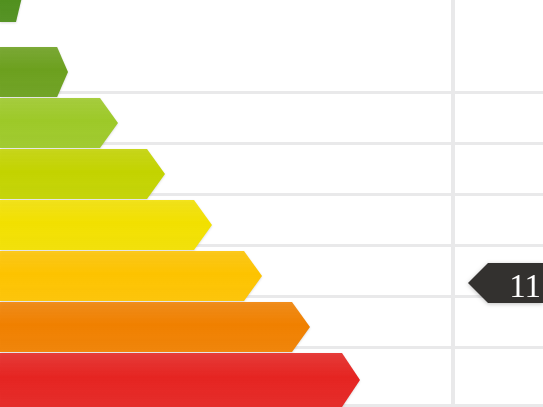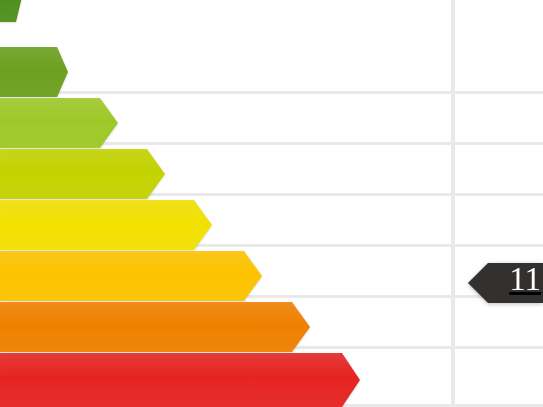--- a/index.html
+++ b/index.html
@@ -63,24 +63,23 @@
   .band-shape {
     width: 100%;
     height: 100%;
     display: block;
   }
 
   
   .value-badge {
     position: absolute;
     display: flex;
-    align-items: flex-start;
+    align-items: flex-end;
     justify-content: flex-end;
     filter: drop-shadow(0 1px 2px rgba(0,0,0,0.25));
-    text-decoration: underline;
   }
   .value-badge .badge-bg {
     position: absolute;
     left: 0;
     top: 0;
     width: 100%;
     height: 100%;
   }
   .value-badge .badge-text {
     position: relative;

